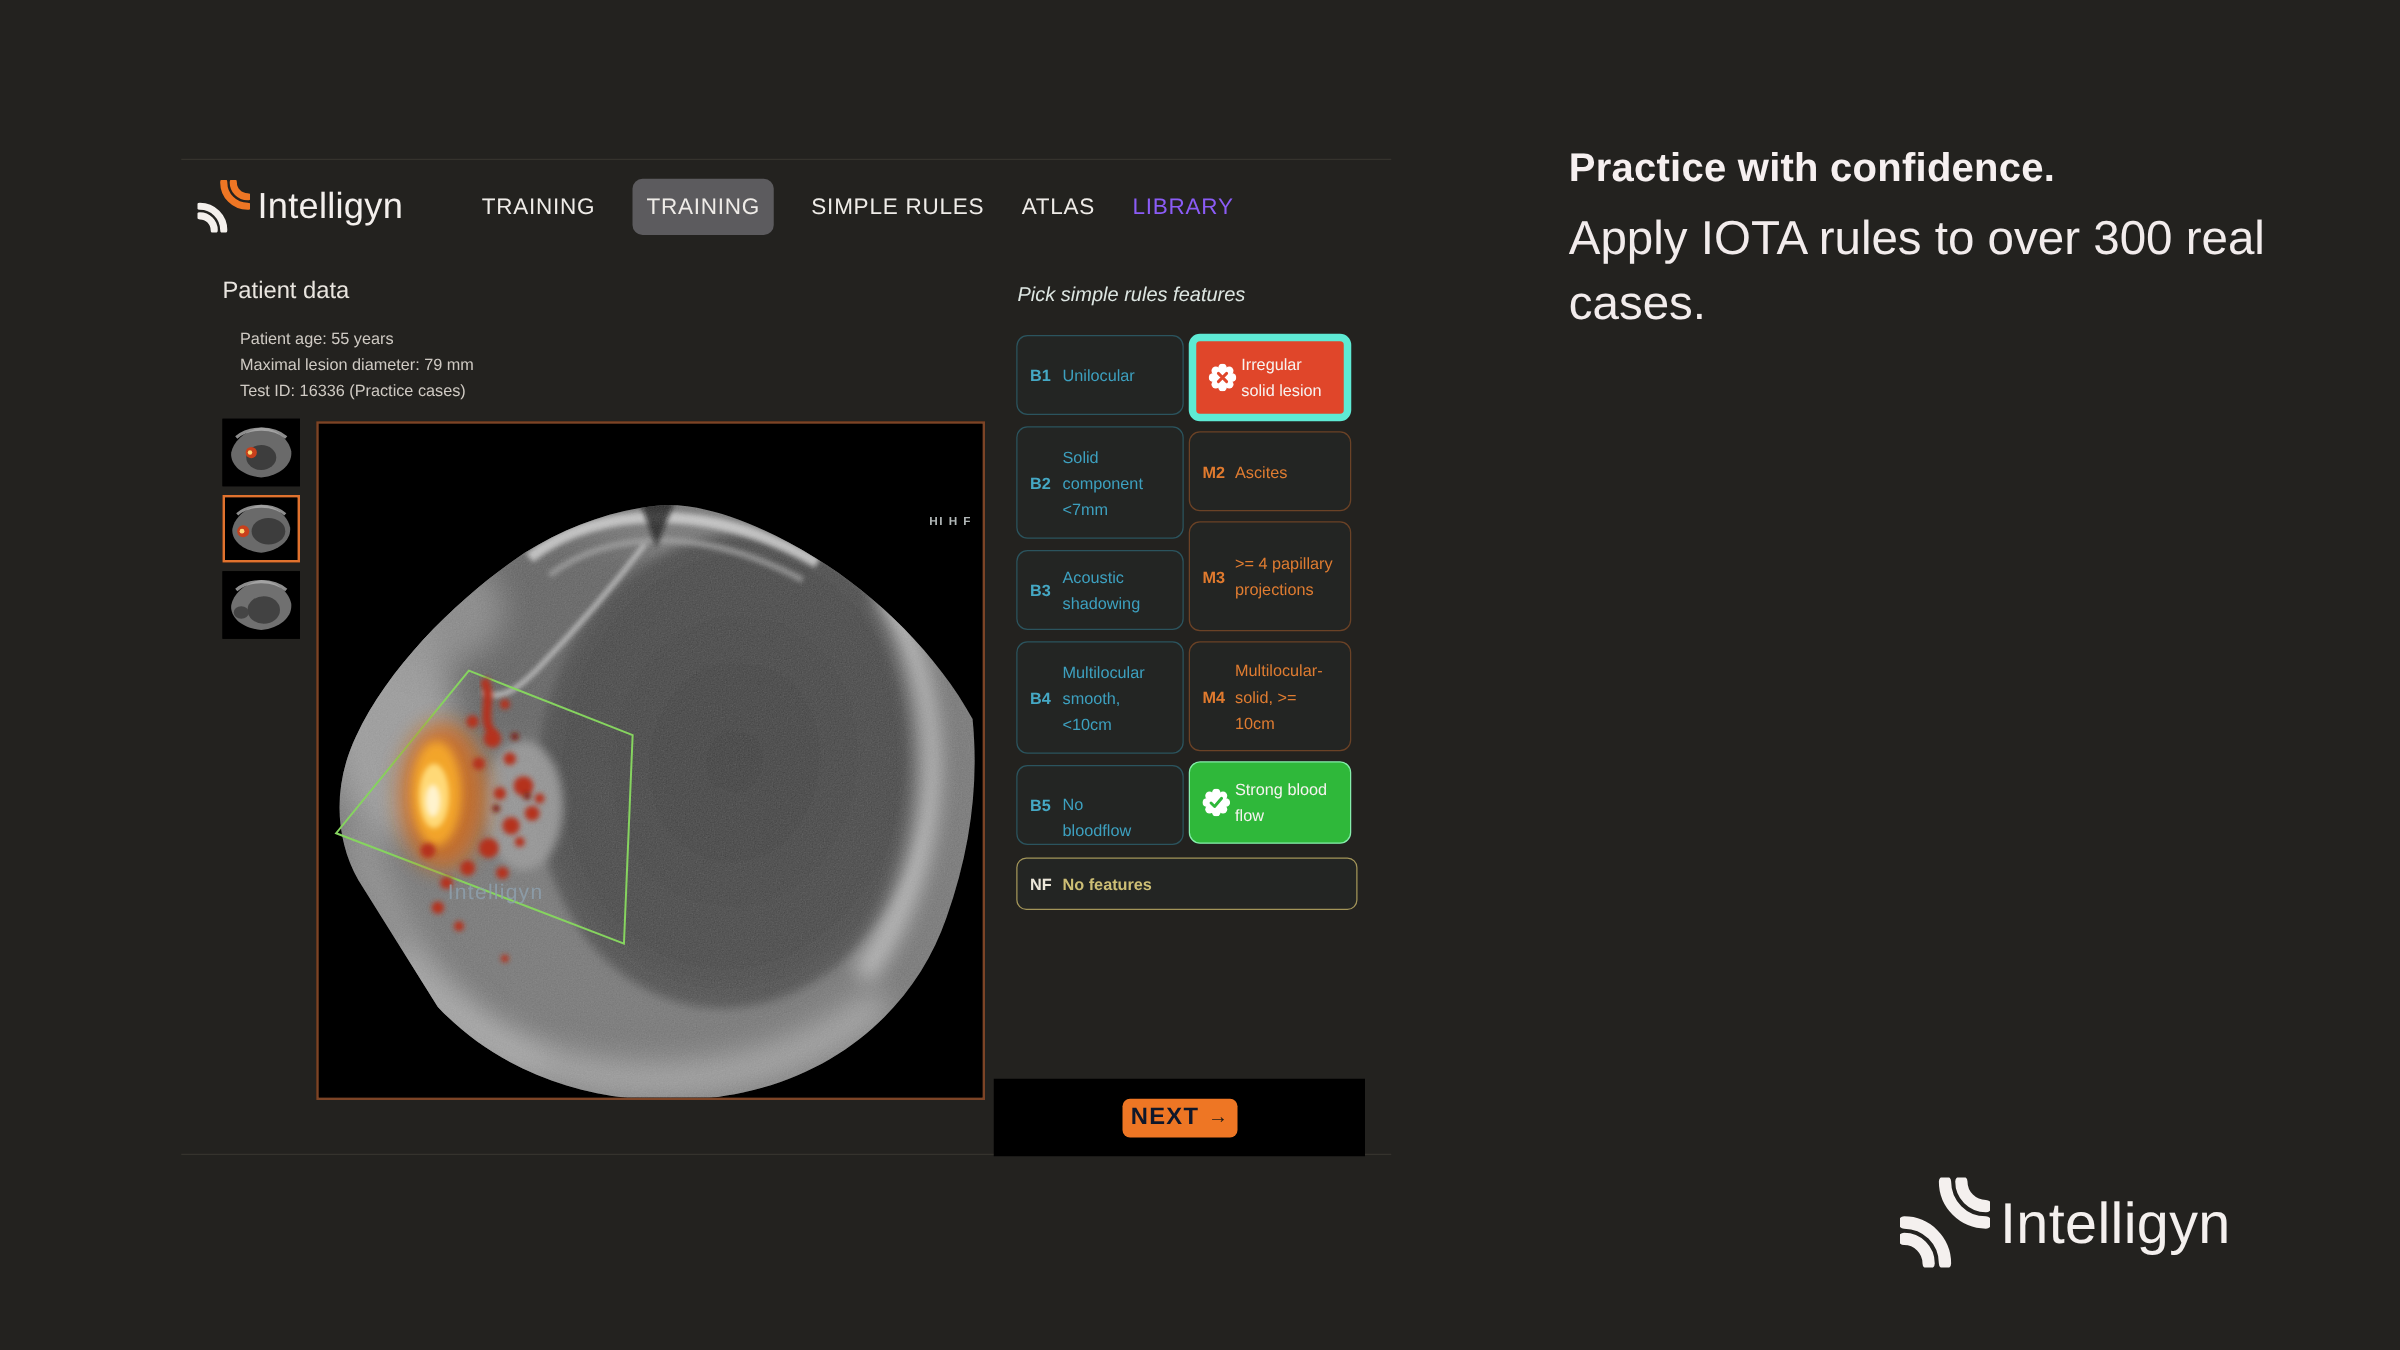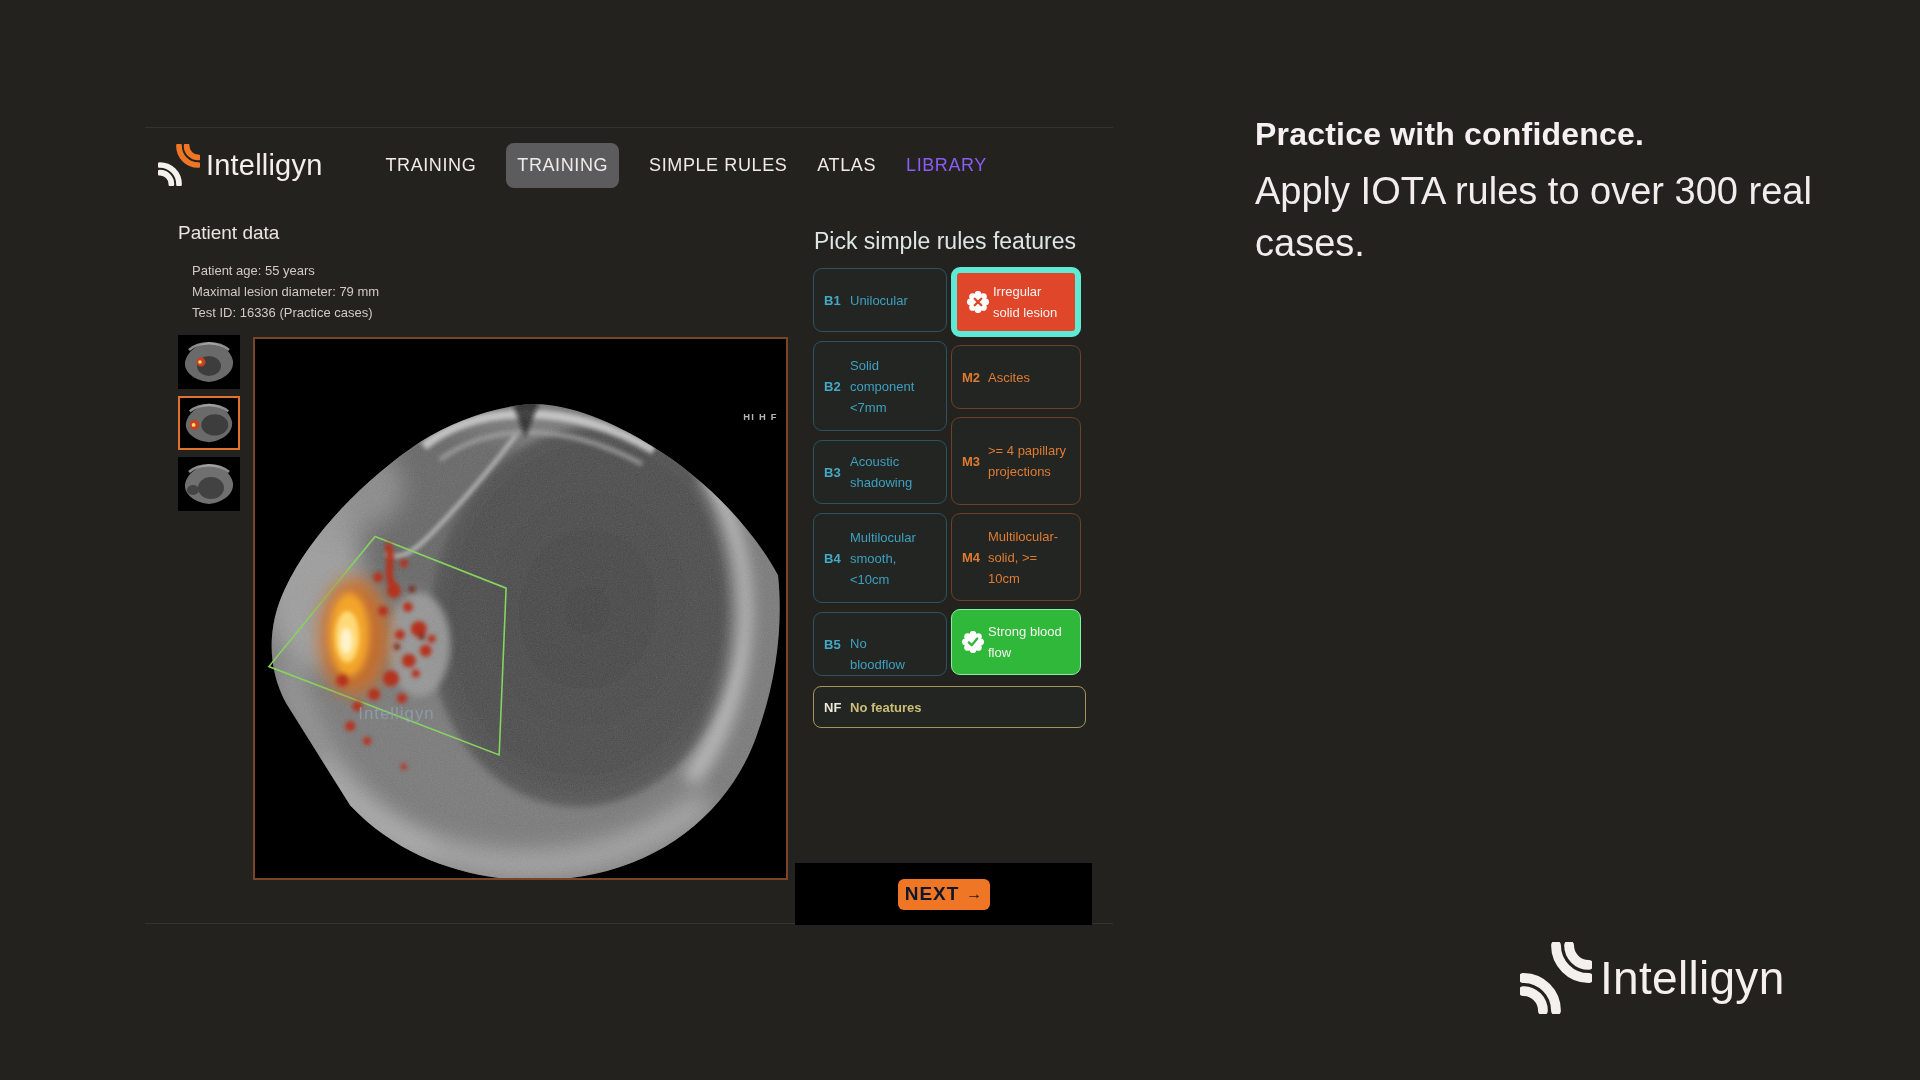--- a/index.html
+++ b/index.html
@@ -38,21 +38,21 @@
   .thumb svg{display:block;width:100%;height:100%;}
   .thumb.selected{border:2px solid #e0722e;width:58px;height:50px;}
 
   
   .viewer{position:absolute;left:253px;top:337px;width:535px;height:543px;
     background:#000;border:2px solid #7c4426;box-sizing:border-box;cursor:pointer;}
   .viewer svg{display:block;width:100%;height:100%;}
 
   
   .features-heading{position:absolute;left:814px;top:228px;}
-  .features-heading h2{font-size:23px;font-weight:400;color:#dde6e2;margin:0;}
+  .features-heading h2{font-size:16px;font-weight:400;color:#dde6e2;margin:0;font-style:italic;}
   .col{position:absolute;display:flex;flex-direction:column;}
   .col-b{left:813px;top:268px;width:134px;gap:9px;justify-content:center;}
   .col-m{left:951px;top:267px;width:130px;gap:8px;}
   .fbtn{box-sizing:border-box;border-radius:9px;display:flex;align-items:center;
         padding:0 8px 0 10px;cursor:pointer;background:#232523;}
   .fbtn .code{font-size:13px;font-weight:700;width:26px;flex:0 0 26px;}
   .fbtn .lbl{font-size:13px;line-height:21px;}
   .fbtn.b{border:1px solid #2b545e;}
   .fbtn.b .code{color:#45a8c4;}
   .fbtn.b .lbl{color:#3da0bf;width:84px;}

